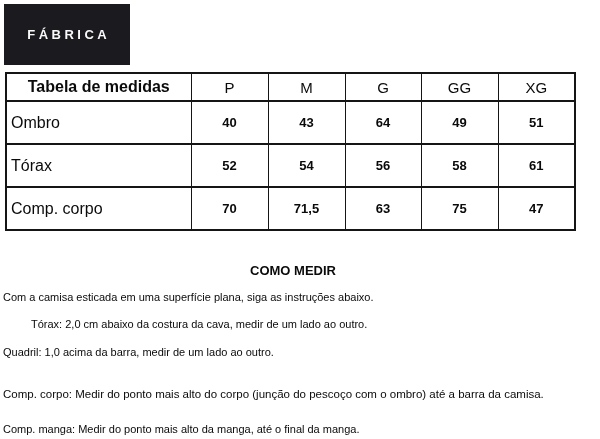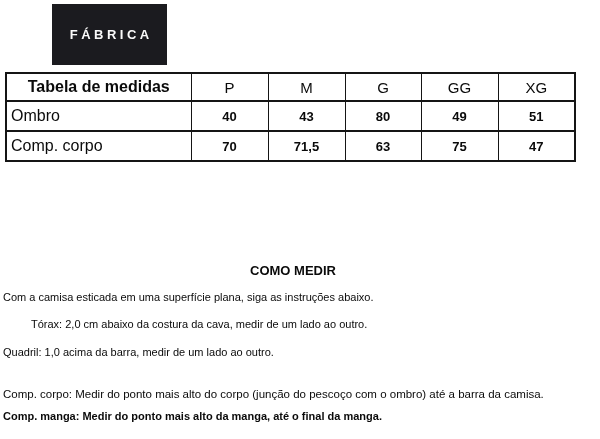--- a/index.html
+++ b/index.html
@@ -11,26 +11,25 @@
   body {
     position: relative;
     font-family: "Liberation Sans", sans-serif;
     color: #0a0a0a;
   }
 
   
   .logo {
     position: absolute;
     left: 4px; top: 4px;
-    width: 115px; height: 61px;
+    width: 126px; height: 61px;
     background: #1b1b1f;
     display: flex;
     align-items: center;
     justify-content: center;
-    margin-left: 48px;
   }
   .logo-text {
     color: #fafafa;
     font-size: 13px;
     font-weight: bold;
     letter-spacing: 3.5px;
     padding-left: 3.5px; 
   }
 
   
@@ -56,21 +55,21 @@
     height: 28px;
     font-weight: normal;
     font-size: 15px;
     margin-left: 41px;
   }
   .sizes thead th.table-title {
     font-weight: bold;
     font-size: 16px;
   }
   .sizes tbody td {
-    height: 30px;
+    height: 43px;
     font-weight: bold;
     font-size: 13px;
   }
   .sizes tbody td.row-label {
     text-align: left;
     padding-left: 4px;
     font-weight: normal;
     font-size: 16px;
   }
 
@@ -87,21 +86,21 @@
     position: absolute;
     left: 3px;
     width: 596px;
     font-size: 11px;
     white-space: nowrap;
   }
   .line-0 { top: 291px; }
   .line-1 { top: 318px; margin-left: 28px; }
   .line-2 { top: 346px; }
   .line-3 { top: 388px; font-size: 11.5px; }
-  .line-4 { top: 410px; font-weight: bold; }
+  .line-4 { top: 423px; }
 </style>
 </head>
 <body>
 
 <div class="logo" style="background-color: rgb(27, 27, 31);">
   <span class="logo-text">FÁBRICA</span>
 </div>
 
 <table class="sizes">
   <colgroup>
@@ -120,23 +119,31 @@
       <th>G</th>
       <th>GG</th>
       <th>XG</th>
     </tr>
   </thead>
   <tbody>
     <tr>
       <td class="row-label">Ombro</td>
       <td>40</td>
       <td>43</td>
-      <td>80</td>
+      <td>64</td>
       <td>49</td>
       <td>51</td>
+    </tr>
+    <tr>
+      <td class="row-label">Tórax</td>
+      <td>52</td>
+      <td>54</td>
+      <td>56</td>
+      <td>58</td>
+      <td>61</td>
     </tr>
     <tr>
       <td class="row-label">Comp. corpo</td>
       <td>70</td>
       <td>71,5</td>
       <td>63</td>
       <td>75</td>
       <td>47</td>
     </tr>
   </tbody>

